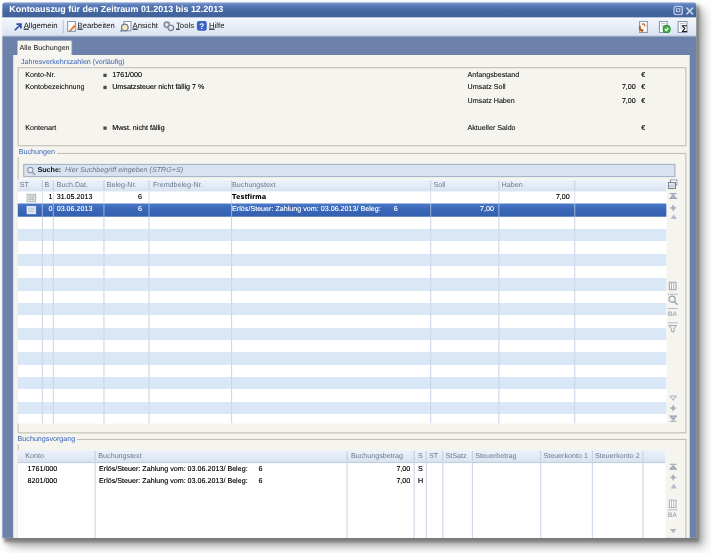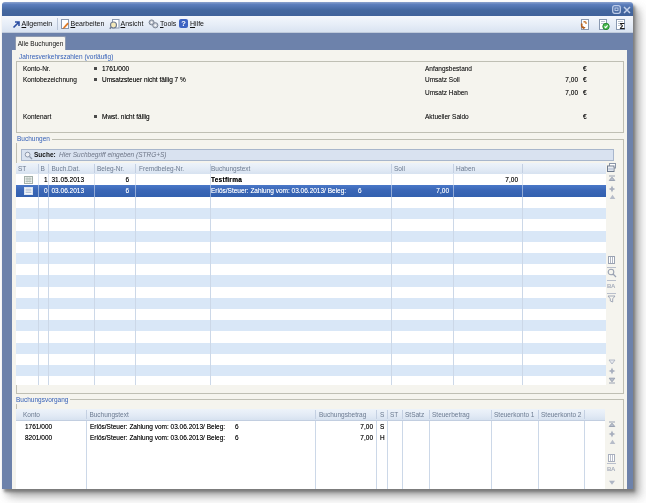--- a/index.html
+++ b/index.html
@@ -52,20 +52,21 @@
   .stripes{position:absolute;left:0;right:0;
     background:repeating-linear-gradient(180deg,#FFFFFF 0px,#FFFFFF 11.2px,#D9E7F7 11.2px,#D9E7F7 22.4px);}
   .sic{position:absolute;color:#9AA2B2;}
 </style>
 
 </head>
 <body>
 <div id="page">
  <div id="win">
   <div id="title">
+    <div class="txt">Kontoauszug für den Zeitraum 01.2013 bis 12.2013</div>
     <svg class="abs" style="left:610px;top:3px" width="9" height="9" viewBox="0 0 9 9">
           <rect x="0.7" y="0.7" width="7.6" height="7.6" rx="2" fill="none" stroke="#BECCE8" stroke-width="1.3"></rect>
           <rect x="3" y="3" width="3" height="2.6" fill="none" stroke="#BECCE8" stroke-width="1"></rect>
         </svg>
     <svg class="abs" style="left:620.5px;top:3.5px" width="8" height="8" viewBox="0 0 8 8">
           <path d="M1 1 L7 7 M7 1 L1 7" stroke="#C3D0EA" stroke-width="1.5"></path>
         </svg>
   </div>
   <div id="tbar">
     <svg class="abs" style="left:10px;top:3.5px" width="9" height="9" viewBox="0 0 9 9">

